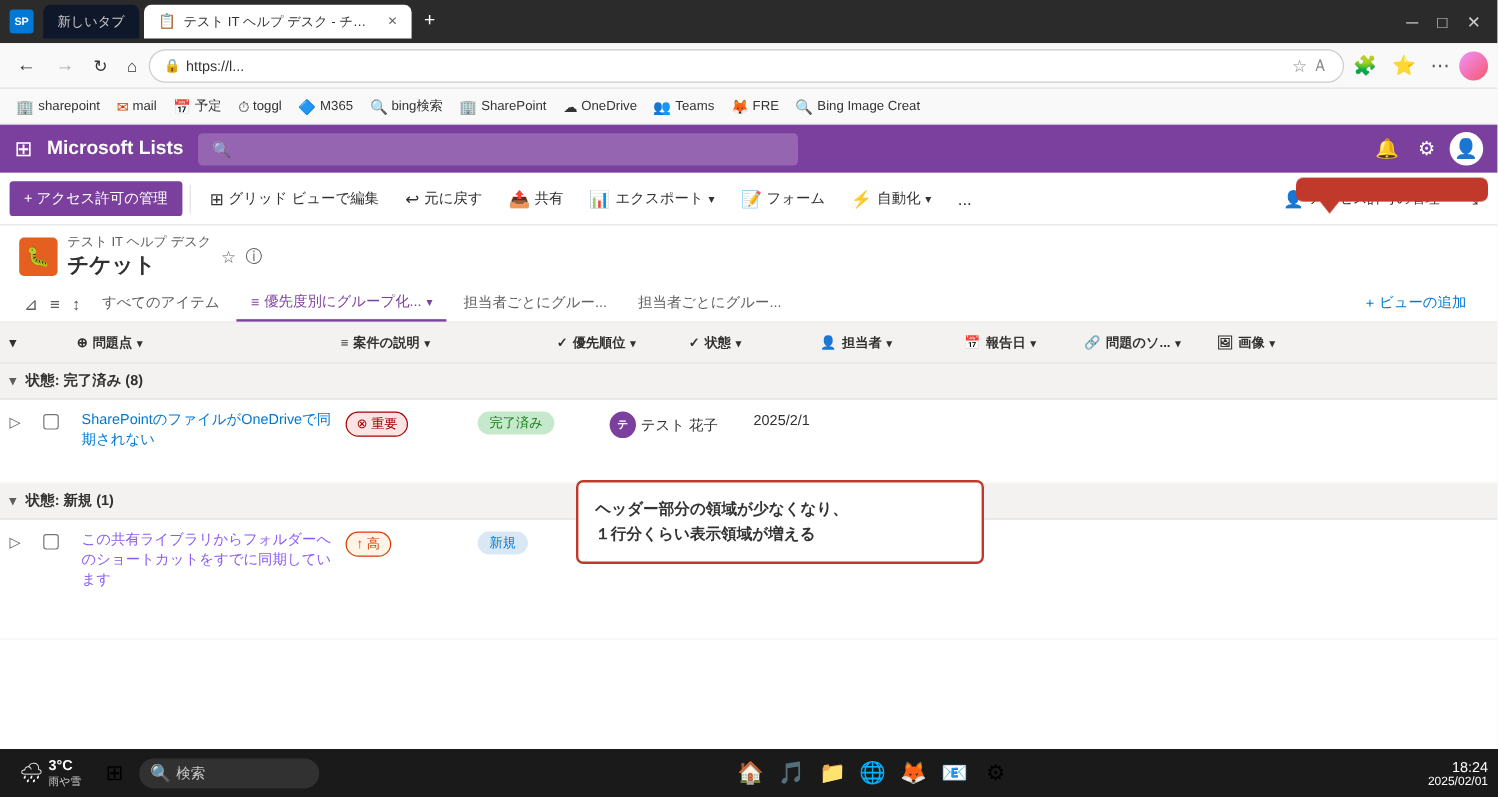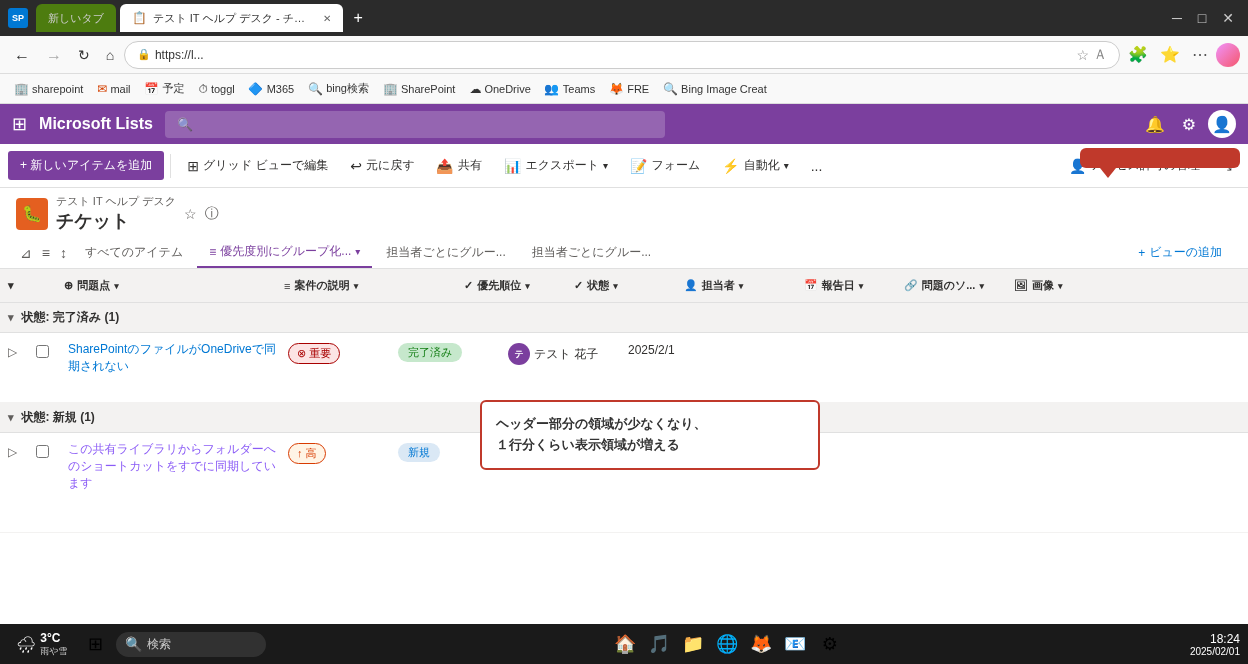--- a/index.html
+++ b/index.html
@@ -3,21 +3,21 @@
   <meta charset="utf-8">
   <style>
     * { margin: 0; padding: 0; box-sizing: border-box; }
     body { width: 1248px; height: 664px; font-family: 'Segoe UI', sans-serif; font-size: 12px; overflow: hidden; background: #f3f2f1; }
   </style>
 </head>
 <body>
 
 <div style="background:#2b2b2b; height:36px; display:flex; align-items:center; padding:0 8px; gap:4px;">
   <div style="width:20px; height:20px; background:#0078d4; border-radius:3px; display:flex; align-items:center; justify-content:center; color:#fff; font-size:9px; font-weight:bold; margin-right:4px;">SP</div>
-  <div style="background:#4d7c0f; border-radius:6px 6px 0 0; padding:4px 12px; color:#ccc; font-size:12px; display:flex; align-items:center; gap:6px; height:28px;text-align:center;">
+  <div style="background:#0f172a; border-radius:6px 6px 0 0; padding:4px 12px; color:#ccc; font-size:12px; display:flex; align-items:center; gap:6px; height:28px;text-align:center;">
     <span style="font-size:11px;">新しいタブ</span>
   </div>
   <div style="background:#fff; border-radius:6px 6px 0 0; padding:4px 12px; color:#333; font-size:12px; display:flex; align-items:center; gap:6px; height:28px; min-width:180px;">
     <span style="font-size:12px;">📋</span>
     <span style="font-size:11px; white-space:nowrap; overflow:hidden; max-width:160px; text-overflow:ellipsis;">テスト IT ヘルプ デスク - チケット</span>
     <span style="color:#666; font-size:10px; margin-left:4px;">✕</span>
   </div>
   <span style="color:#fff; font-size:16px; cursor:pointer; padding:0 6px;">+</span>
   <div style="flex:1;"></div>
   <span style="color:#ccc; font-size:14px; cursor:pointer; padding:4px 6px;">─</span>
@@ -98,21 +98,21 @@
   <div style="margin-left:auto; display:flex; gap:8px; align-items:center;">
     <span style="color:#fff; font-size:16px; cursor:pointer; padding:4px;">🔔</span>
     <span style="color:#fff; font-size:16px; cursor:pointer; padding:4px;">⚙</span>
     <div style="width:28px; height:28px; border-radius:50%; background:#fff; display:flex; align-items:center; justify-content:center; cursor:pointer; overflow:hidden;">
       <span style="font-size:16px;">👤</span>
     </div>
   </div>
 </div>
 
 <div style="background:#fff; height:44px; display:flex; align-items:center; padding:0 8px; gap:2px; border-bottom:1px solid #e0e0e0;">
-  <button style="display:flex; align-items:center; gap:4px; padding:6px 12px; border:none; background:#7b3f9e; cursor:pointer; font-size:12px; color:#fff; border-radius:3px; white-space:nowrap; font-weight:500;">+ 新しいアイテムを追加</button>
+  <button style="display:flex; align-items:center; gap:4px; padding:6px 12px; border:none; background:#7b3f9e; cursor:pointer; font-size:12px; color:#fff; border-radius:3px; white-space:nowrap; font-weight:500;">+ アクセス許可の管理</button>
   <div style="width:1px; height:24px; background:#e0e0e0; margin:0 4px;"></div>
   <button style="display:flex; align-items:center; gap:4px; padding:6px 10px; border:none; background:none; cursor:pointer; font-size:12px; color:#323130; border-radius:3px; white-space:nowrap;">
     <span style="font-size:14px;">⊞</span>
     <span>グリッド ビューで編集</span>
   </button>
   <button style="display:flex; align-items:center; gap:4px; padding:6px 10px; border:none; background:none; cursor:pointer; font-size:12px; color:#323130; border-radius:3px; white-space:nowrap;">
     <span style="font-size:14px;">↩</span>
     <span>元に戻す</span>
   </button>
   <button style="display:flex; align-items:center; gap:4px; padding:6px 10px; border:none; background:none; cursor:pointer; font-size:12px; color:#323130; border-radius:3px; white-space:nowrap;">
@@ -227,21 +227,21 @@
       <span style="font-size:9px;">▾</span>
     </div>
     <div style="flex:1;"></div>
     <div style="width:12px; flex-shrink:0;"></div>
   </div>
 
   <div style="flex:1; overflow-y:auto; overflow-x:hidden; position:relative;">
 
     <div style="display:flex; align-items:center; padding:6px 8px; background:#f3f2f1; border-bottom:1px solid #e0e0e0; font-weight:600; font-size:12px; color:#323130; cursor:pointer;">
       <span style="margin-right:8px; font-size:11px; color:#605e5c;">▾</span>
-      <span>状態: 完了済み (1)</span>
+      <span>状態: 完了済み (8)</span>
     </div>
 
     <div style="display:flex; align-items:flex-start; padding:4px 8px; border-bottom:1px solid #f3f2f1; min-height:70px; cursor:pointer;">
       <div style="width:28px; flex-shrink:0; padding-top:8px;">
         <span style="font-size:12px; color:#605e5c; cursor:pointer;">▷</span>
       </div>
       <div style="width:28px; flex-shrink:0; padding-top:8px;">
         <input type="checkbox" style="cursor: pointer;">
       </div>
       <div style="width:220px; flex-shrink:0; padding:4px 4px 0 4px; font-size:12px; color:#0078d4; cursor:pointer;">

